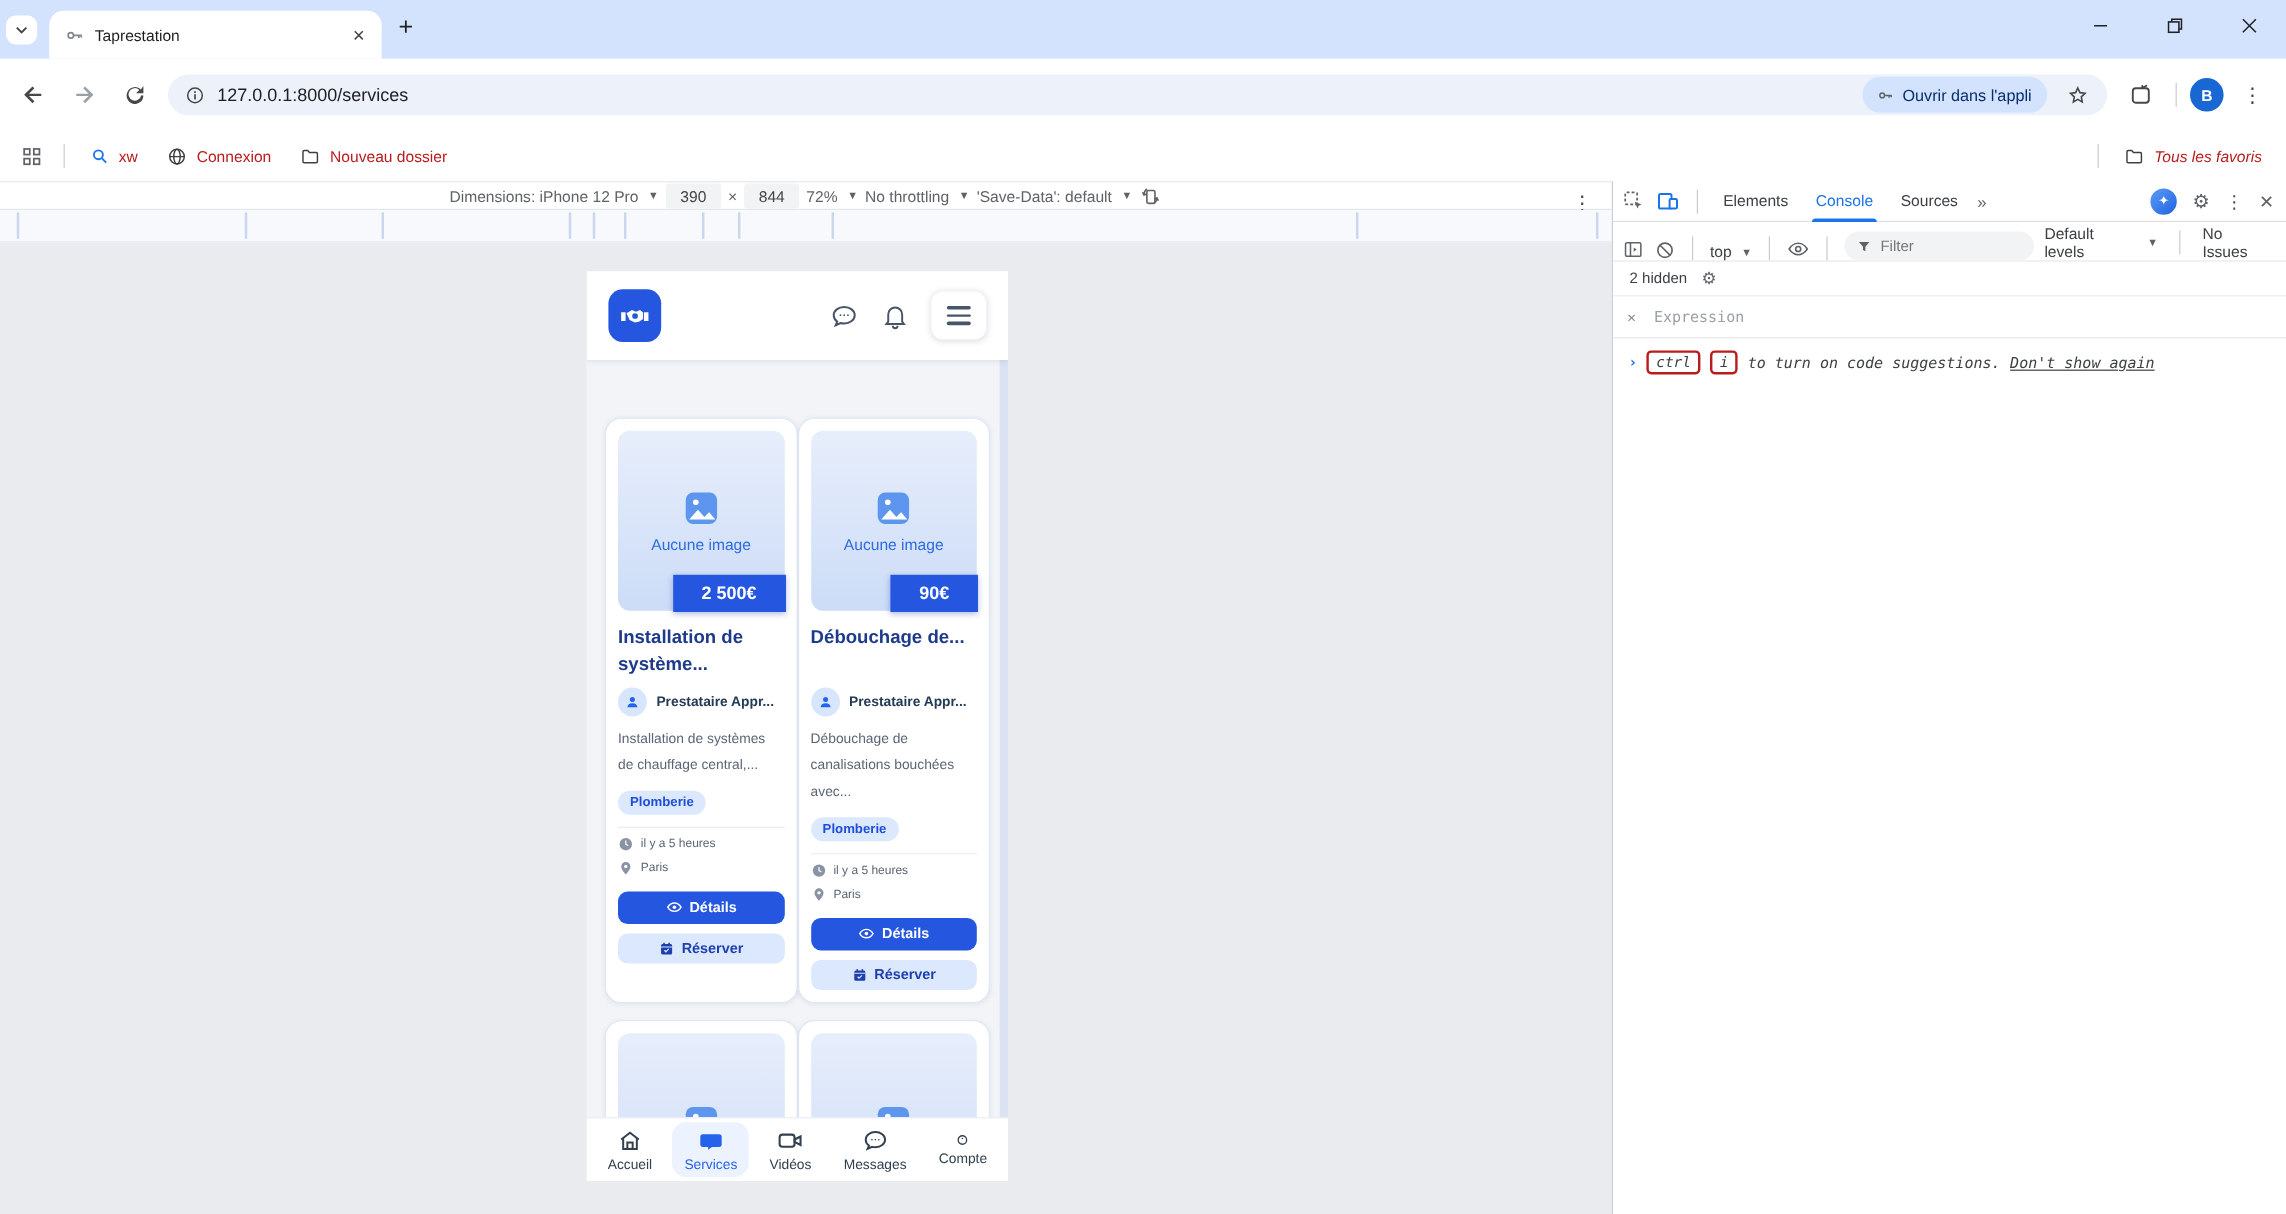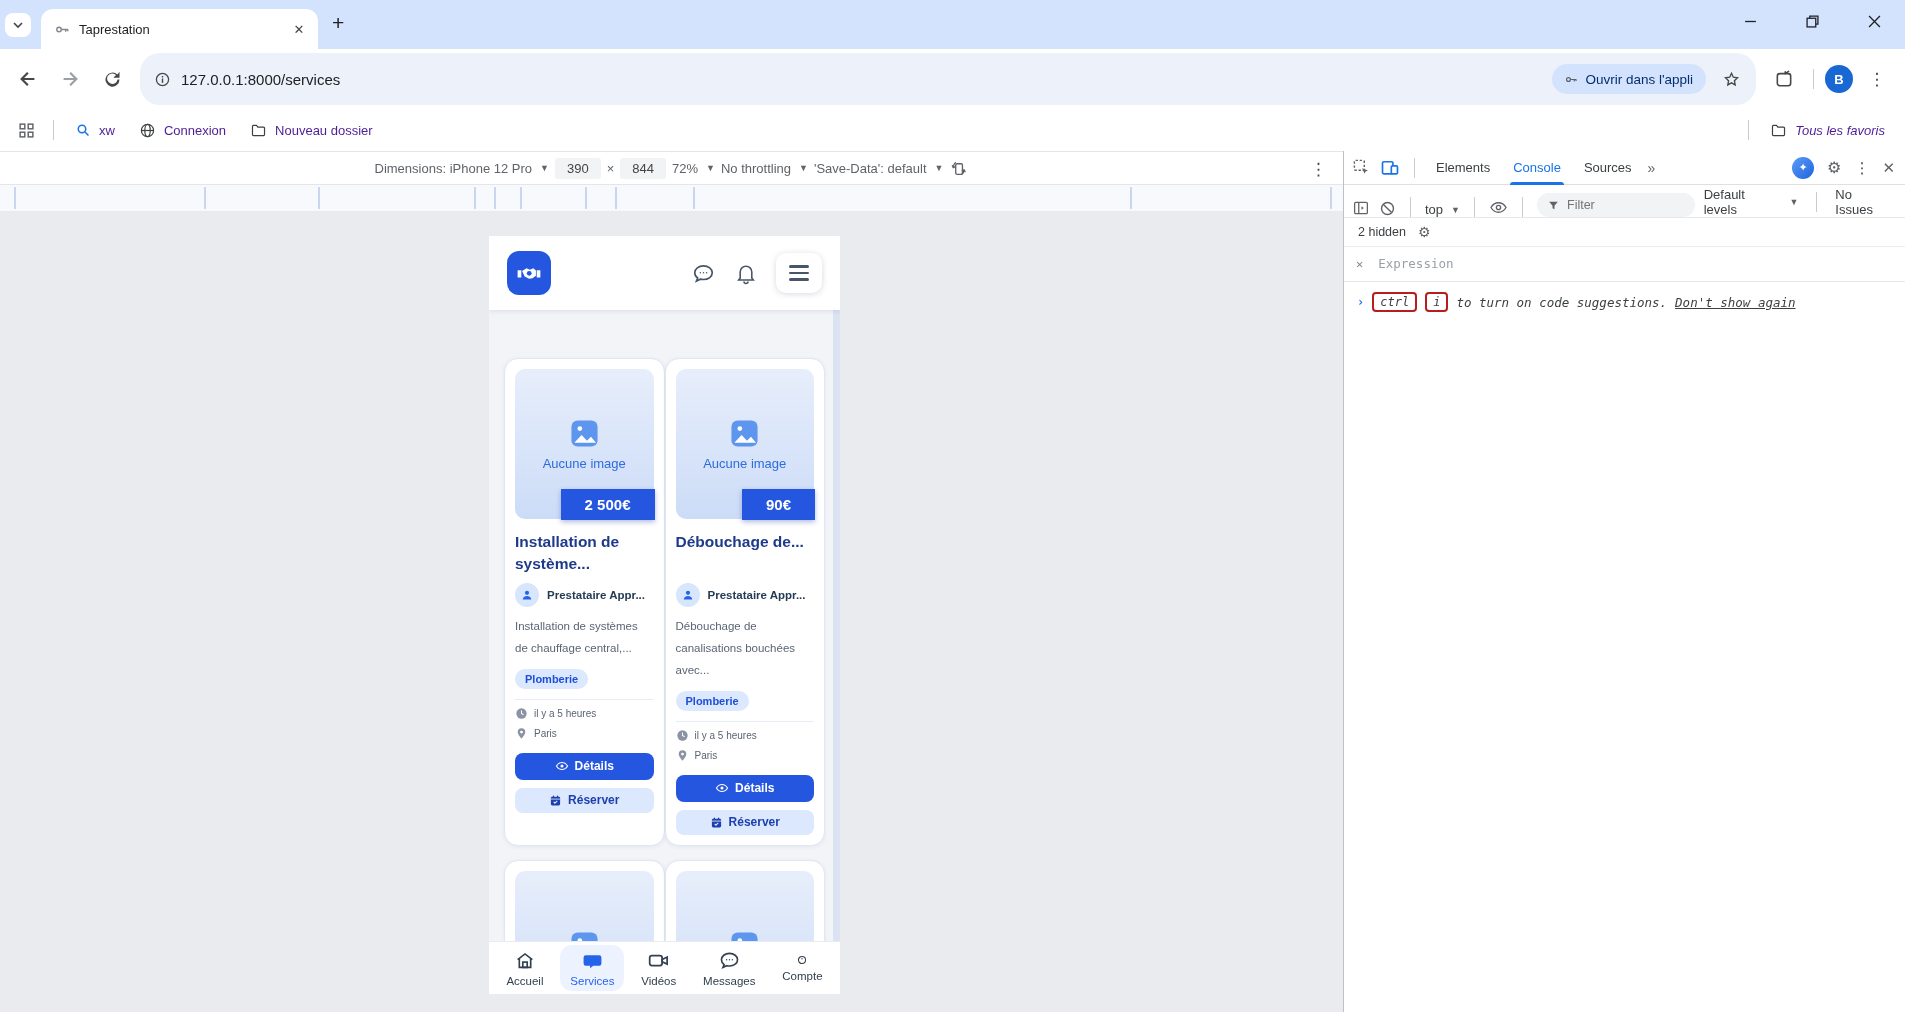--- a/index.html
+++ b/index.html
@@ -15,42 +15,42 @@
     display:flex; align-items:center; padding:0 10px 0 14px; gap:9px; }
   .tab-title { flex:1; font-size:13px; color:#1f1f1f; white-space:nowrap; overflow:hidden; }
   .tab-close { color:#45484d; font-size:13px; width:18px; height:18px; display:flex; align-items:center; justify-content:center; border-radius:50%; }
   .newtab { font-size:21px; color:#1f1f1f; margin:0 0 14px 14px; font-weight:300; }
   .win-controls { margin-left:auto; display:flex; height:49px; align-self:flex-start; }
   .win-btn { width:62px; height:42px; display:flex; align-items:center; justify-content:center; color:#202124; }
 
   
   .toolbar { height:60px; background:#fff; display:flex; align-items:center; padding:0 10px; gap:6px; flex:none; }
   .tb-icon { width:36px; height:36px; display:flex; align-items:center; justify-content:center; border-radius:50%; flex:none; }
-  .omnibox { flex:1; height:52px; background:#edf1f9; border-radius:20px; display:flex; align-items:center;
+  .omnibox { flex:1; height:34px; background:#edf1f9; border-radius:20px; display:flex; align-items:center;
     padding:0 10px 0 14px; gap:10px; margin:0 4px; min-width:0; }
   .url-text { font-size:15px; color:#202124; }
   .open-app-chip { margin-left:auto; height:30px; background:#d3e3fd; border-radius:15px; display:flex;
     align-items:center; gap:7px; padding:0 13px; }
   .open-app-chip span { font-size:13.5px; color:#062e6f; font-weight:500; white-space:nowrap; }
   .vdiv { width:1px; height:20px; background:#c8cbd0; margin:0 5px; flex:none; }
   .avatar { width:28px; height:28px; border-radius:50%; background:#1967d2; color:#fff; font-size:13px;
     font-weight:700; display:flex; align-items:center; justify-content:center; }
   .dots { font-size:17px; color:#474747; letter-spacing:0; }
 
   
   .bookmarks { height:42px; background:#fff; display:flex; align-items:center; padding:0 12px; gap:8px; flex:none; }
-  .bm-item { display:flex; align-items:center; gap:8px; font-size:13px; color:#4c1d95; padding:4px 8px; border-radius:8px; }
+  .bm-item { display:flex; align-items:center; gap:8px; font-size:13px; color:#b91c1c; padding:4px 8px; border-radius:8px; }
   .bm-right { margin-left:auto; display:flex; align-items:center; gap:8px;font-style:italic; }
 
   
   .main { flex:1; display:flex; min-height:0; }
   .page-pane { width:1343px; flex:none; display:flex; flex-direction:column; min-height:0; }
 
   
-  .dev-toolbar { height:34px; background:#fff; border-top:1px solid #e4e6ea; border-bottom:1px solid #e4e6ea;
+  .dev-toolbar { height:24px; background:#fff; border-top:1px solid #e4e6ea; border-bottom:1px solid #e4e6ea;
     display:flex; align-items:center; justify-content:center; gap:6px; font-size:13px; color:#5f6368; position:relative; flex:none; }
   .caret { font-size:9px; color:#5f6368; margin-left:3px; }
   .dim-box { background:#f1f3f4; border-radius:3px; padding:3px 12px; color:#444; }
   .dt-group { display:flex; align-items:center; gap:5px; }
   .dev-toolbar .dots { position:absolute; right:16px; top:7px; }
 
   
   .mq-bar { height:27px; background:#f7f9fd; border-bottom:1px solid #e7eaf1; position:relative; flex:none; }
   .mq-seg { position:absolute; top:2px; bottom:2px; width:2px; background:#c9d6ee; }
 

